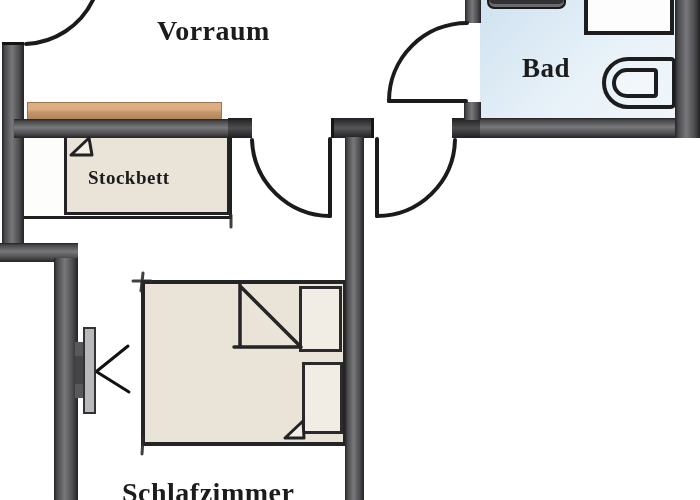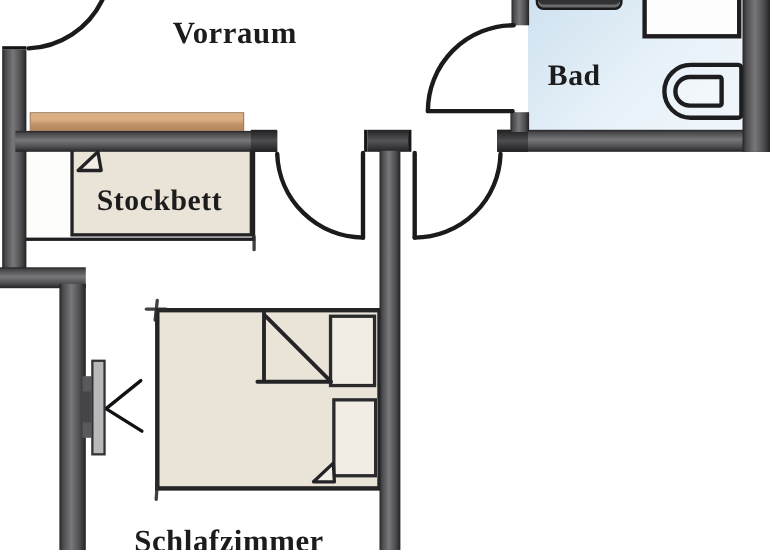--- a/index.html
+++ b/index.html
@@ -57,22 +57,22 @@
   #window-frame { left: 75px; top: 342px; width: 9px; height: 56px; z-index: 3; background: #59595b; }
   #window-frame::after { content: ""; position: absolute; left: 0; top: 14px; width: 100%; height: 28px; background: #454547; }
   #window-leaf { left: 83px; top: 327px; width: 13px; height: 87px; z-index: 3;
     background: var(--window-leaf, #b9b9bb); border: 2px solid #323234; }
   
   #lines { position: absolute; left: 0; top: 0; z-index: 4; pointer-events: none; }
   
   .room-label { position: absolute; z-index: 5; color: var(--text, #1c1c1c);
     font-weight: 600; letter-spacing: 0.5px; white-space: nowrap; }
   #label-vorraum      { left: 157px; top: 15px;  font-size: 28px; }
-  #label-bad          { left: 498px; top: 53px;  font-size: 27px; }
-  #label-stockbett    { left: 88px;  top: 167px; font-size: 27px; }
+  #label-bad          { left: 522px; top: 53px;  font-size: 27px; }
+  #label-stockbett    { left: 88px;  top: 167px; font-size: 19px; }
   #label-schlafzimmer { left: 122px; top: 477px; font-size: 28px; }
 </style>
 </head>
 <body>
 
 <div id="plan">
 
   <div class="abs" id="bad-floor"></div>
   <div class="abs" id="sink"></div>
   <div class="abs" id="shower"></div>

